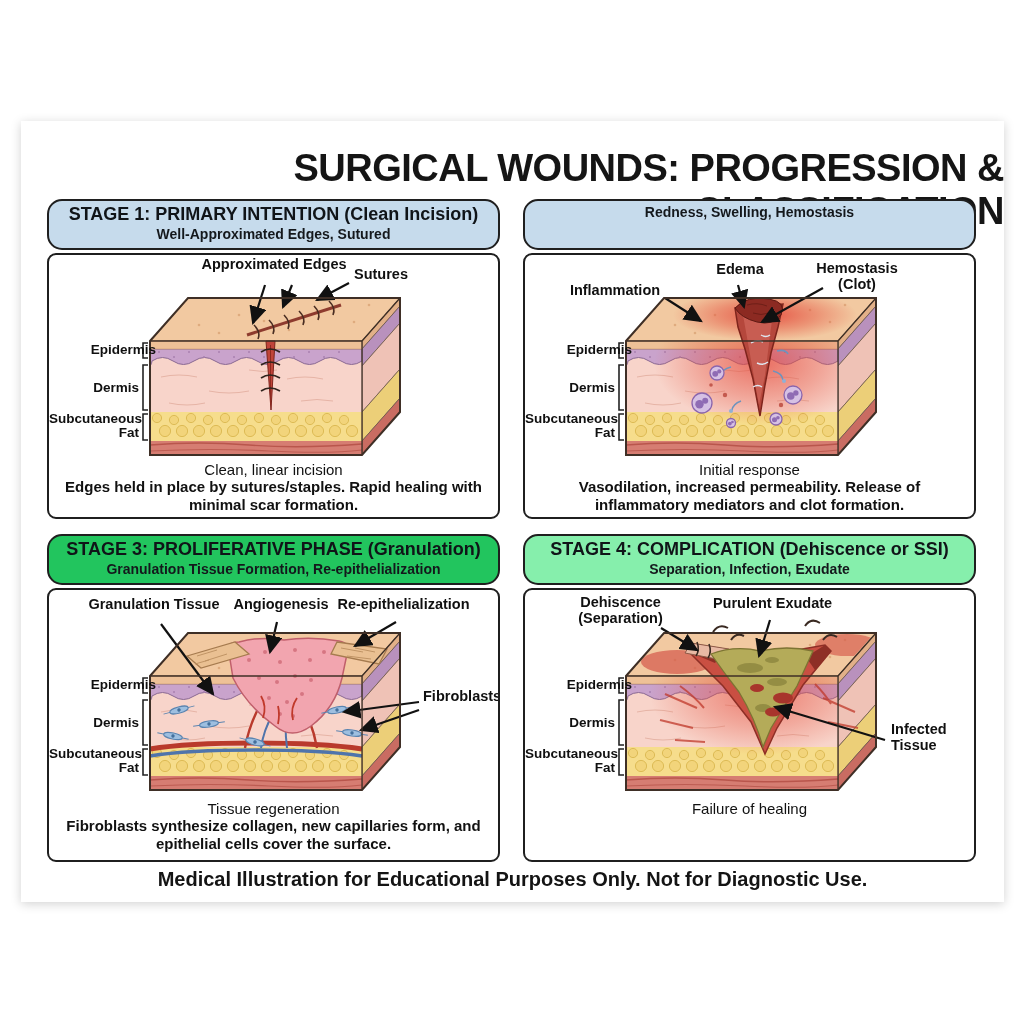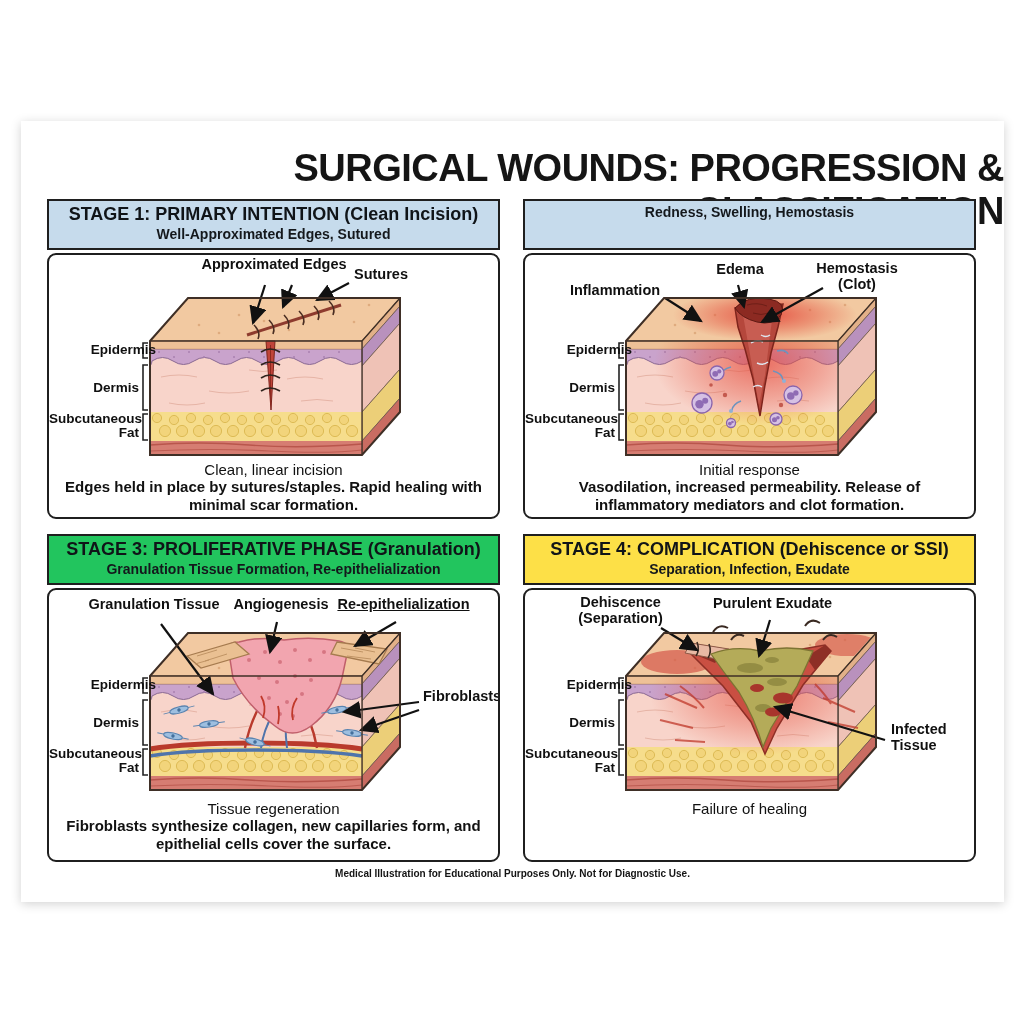--- a/index.html
+++ b/index.html
@@ -15,21 +15,21 @@
   .poster-title{
     position:absolute;top:26px;left:0;width:100%;text-align:right;
     font-size:38px;font-weight:bold;letter-spacing:-0.5px;color:#151515;
   }
   .panel{position:absolute;width:453px;}
   #panel1{left:26px;top:78px;}
   #panel2{left:502px;top:78px;}
   #panel3{left:26px;top:413px;}
   #panel4{left:502px;top:413px;}
   .panel-header{
-    height:44px;border:2px solid #1f1f1f;border-radius:0;
+    height:44px;border:2px solid #1f1f1f;border-radius:15px;
     background:#c6dbec;text-align:center;padding-top:3px;
   }
   .ph-title{font-size:18px;font-weight:bold;line-height:1.2;color:#101418;}
   .ph-sub{font-size:14px;font-weight:bold;line-height:1.15;color:#14181c;}
   .panel-body{
     position:relative;margin-top:3px;height:262px;
     border:2px solid #1f1f1f;border-radius:9px;background:#fff;overflow:hidden;
   }
   .row2 .panel-body{height:270px;}
   .illu{position:absolute;left:0;top:0;width:453px;height:205px;z-index:1;}
@@ -37,39 +37,39 @@
     position:absolute;z-index:3;font-size:14.5px;font-weight:bold;
     text-align:center;line-height:1.1;white-space:pre-line;color:#101010;
   }
   .a1-approx{top:2px;left:115px;width:220px;}
   .a1-sutures{top:12px;left:287px;width:90px;}
   .a2-inflam{top:28px;left:20px;width:140px;}
   .a2-edema{top:7px;left:165px;width:100px;}
   .a2-hemo{top:6px;left:277px;width:110px;}
   .a3-gran{top:7px;left:30px;width:150px;}
   .a3-angio{top:7px;left:177px;width:110px;}
-  .a3-reepi{top:7px;left:282px;width:145px;text-decoration:underline;}
+  .a3-reepi{top:7px;left:282px;width:145px;}
   .a3-fibro{top:99px;left:374px;width:78px;text-align:left;}
   .a4-dehis{top:5px;left:28px;width:135px;}
   .a4-pur{top:6px;left:185px;width:125px;}
   .a4-inf{top:132px;left:366px;width:85px;text-align:left;}
   .layer-label{
     position:absolute;left:0;width:90px;z-index:3;text-align:right;
     font-size:13.5px;font-weight:bold;line-height:1.05;color:#101010;
   }
   .ll-epi{top:88px;margin-left:17px;}
   .ll-derm{top:126px;}
   .ll-fat{top:157px;}
   .caption{position:absolute;left:8px;right:8px;top:206px;text-align:center;z-index:3;line-height:1.15;}
   .row2 .caption{top:210px;}
   .cap-bold{font-size:15px;font-weight:normal;}
   .cap-text{font-size:15px;font-weight:600;}
   .poster-footer{
     position:absolute;top:747px;left:0;width:100%;text-align:center;
-    font-size:10px;font-weight:bold;color:#141414;
+    font-size:20px;font-weight:bold;color:#141414;
   }
 </style>
 </head>
 <body>
 
 <div class="sheet">
 
   <div class="poster-title">SURGICAL WOUNDS: PROGRESSION &amp; CLASSIFICATION</div>
 
   <div class="panel row1" id="panel1">
@@ -574,21 +574,21 @@
       <div class="layer-label ll-derm">Dermis</div>
       <div class="layer-label ll-fat">Subcutaneous Fat</div>
       <div class="caption">
         <div class="cap-bold">Tissue regeneration</div>
         <div class="cap-text">Fibroblasts synthesize collagen, new capillaries form, and epithelial cells cover the surface.</div>
       </div>
     </div>
   </div>
 
   <div class="panel row2" id="panel4">
-    <div class="panel-header" style="background: #fde047;">
+    <div class="panel-header" style="background: #86efac;">
       <div class="ph-title">STAGE 4: COMPLICATION (Dehiscence or SSI)</div>
       <div class="ph-sub">Separation, Infection, Exudate</div>
     </div>
     <div class="panel-body">
       <div class="illu"><svg width="453" height="205" viewBox="0 0 453 205">
             <defs>
               <marker id="p4ah" markerWidth="9" markerHeight="8" refX="7.5" refY="4" orient="auto">
                 <path d="M0,0 L8.5,4 L0,8 Z" fill="#111"></path>
               </marker>
               <radialGradient id="p4g">

